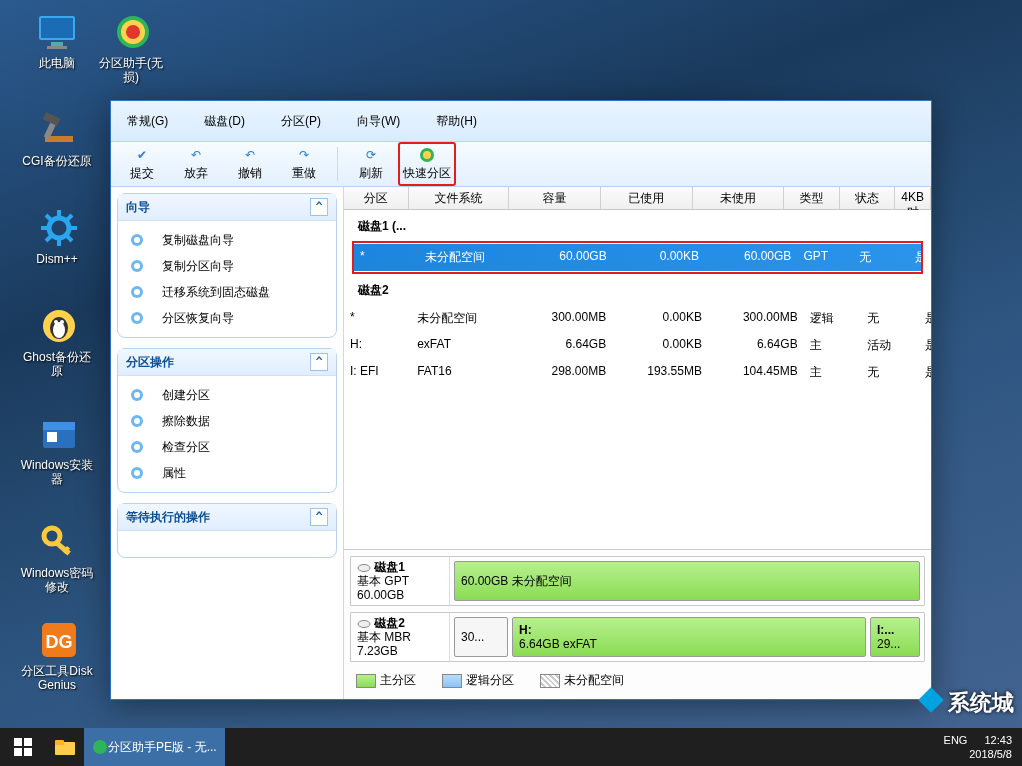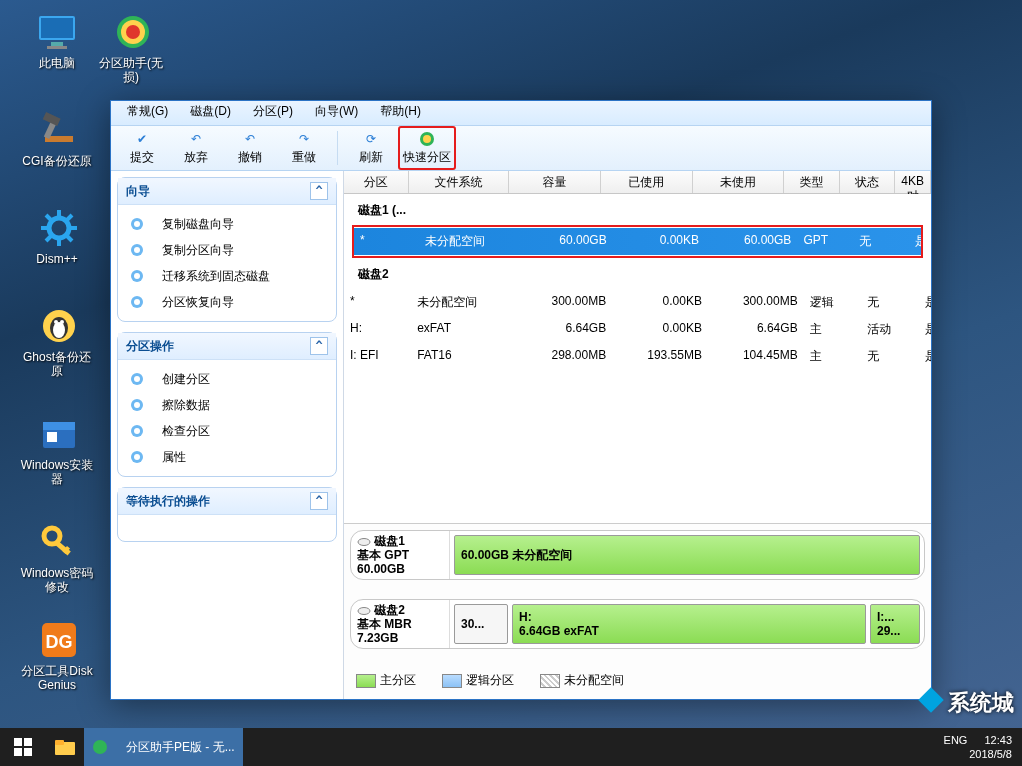--- a/index.html
+++ b/index.html
@@ -5,30 +5,30 @@
   html,body{margin:0;padding:0;width:1022px;height:766px;font-family:"Microsoft YaHei","Segoe UI",Arial,sans-serif;font-size:12px;overflow:hidden;}
   body{background:linear-gradient(160deg,#2b5a8f 0%,#1a3a5c 30%,#2d5580 60%,#456592 100%);position:relative;}
   
   .desktop{position:absolute;inset:0;}
   .desktop-icon{position:absolute;width:78px;text-align:center;color:#fff;cursor:pointer;}
   .desktop-icon .ico{width:44px;height:44px;margin:0 auto 2px auto;display:flex;align-items:center;justify-content:flex-end;}
   .desktop-icon .lbl{font-size:12px;line-height:14px;text-shadow:1px 1px 2px #000;word-break:break-all;}
   
   .taskbar{position:absolute;left:0;right:0;bottom:0;height:38px;background:#1f1f1f;display:flex;align-items:center;color:#fff;}
   .tb-start{width:46px;height:100%;display:flex;align-items:center;justify-content:center;}
-  .tb-item{height:100%;display:flex;align-items:center;padding:0 8px;gap:18px;}
+  .tb-item{height:100%;display:flex;align-items:center;padding:0 8px;gap:0;}
   .tb-item.active{background:#3c6fa6;}
   .tb-clock{margin-left:auto;text-align:right;padding:2px 10px;font-size:11px;line-height:14px;}
   
   .app{position:absolute;left:110px;top:100px;width:820px;height:598px;background:#fff;border:1px solid #2b73c5;box-shadow:0 6px 30px rgba(0,0,0,.4);display:flex;flex-direction:column;}
   .titlebar{height:28px;background:#1e8de0;color:#fff;display:flex;align-items:center;padding-left:6px;}
   .titlebar .title{font-size:12px;}
   .titlebar .win-btns{margin-left:auto;display:flex;}
   .titlebar .win-btn{width:44px;height:28px;display:flex;align-items:center;justify-content:center;color:#fff;}
-  .menubar{height:24px;background:linear-gradient(#eaf4ff,#d8ecff);border-bottom:1px solid #b6d4f2;display:flex;padding:0 6px;gap:2px;}
+  .menubar{height:24px;background:linear-gradient(#eaf4ff,#d8ecff);border-bottom:1px solid #b6d4f2;display:flex;align-items:center;padding:8px 6px;gap:16px;}
   .menubar .mi{padding:2px 10px;border-radius:3px;}
   .toolbar{height:44px;background:linear-gradient(#f6fbff,#e3f0fd);border-bottom:1px solid #b6d4f2;display:flex;align-items:center;padding:0 4px;}
   .tbtn{width:54px;height:40px;display:flex;flex-direction:column;align-items:center;justify-content:center;gap:1px;border-radius:3px;}
   .tbtn .ticon{width:20px;height:18px;display:flex;align-items:center;justify-content:center;color:#2d7fd6;}
   .tbtn .tlabel{font-size:12px;}
   .tsep{width:1px;height:34px;background:#c6dcf2;margin:0 6px;}
   .highlight-box{border:2px solid #e51c1c;font-family:Liberation Mono, monospace;}
   .body{flex:1;display:flex;min-height:0;}
   
   .left{width:220px;background:#fff;border-right:1px solid #cfd9e6;display:flex;flex-direction:column;gap:10px;padding:6px;}
@@ -53,21 +53,21 @@
   .col-part{width:70px;}
   .col-fs{width:110px;}
   .col-cap{width:100px;}
   .col-used{width:100px;}
   .col-unused{width:100px;}
   .col-type{width:60px;}
   .col-state{width:60px;}
   .col-4k{flex:1;}
   
   .maps{border-top:1px solid #ccc;padding:6px 6px;background:#fdfdfd;}
-  .map-row{display:flex;align-items:stretch;border:1px solid #c8c8c8;border-radius:13px;margin-bottom:19px;background:#fff;min-height:46px;font-weight:bold;}
+  .map-row{display:flex;align-items:stretch;border:1px solid #c8c8c8;border-radius:1px;margin-bottom:6px;background:#fff;min-height:46px;}
   .map-info{width:86px;border-right:1px solid #ddd;padding:3px 6px;line-height:14px;}
   .map-bar-area{flex:1;display:flex;gap:4px;padding:4px;}
   .mbar{border:1px solid #9a9a9a;border-radius:2px;display:flex;flex-direction:column;justify-content:center;padding:2px 6px;line-height:14px;}
   .mbar.green{background:linear-gradient(#b6f08e,#8bdc54);}
   .mbar.gray{background:#f6f6f6;}
   .legend{display:flex;gap:26px;padding:4px 6px;font-size:12px;}
   .lg-swatch{display:inline-block;width:18px;height:12px;border:1px solid #888;vertical-align:middle;margin-right:4px;}
   .lg-swatch.green{background:linear-gradient(#b6f08e,#8bdc54);}
   .lg-swatch.blue{background:linear-gradient(#b9dcff,#8cc2f5);}
   .lg-swatch.hatch{background:repeating-linear-gradient(45deg,#fff,#fff 2px,#ccc 2px,#ccc 4px);}

